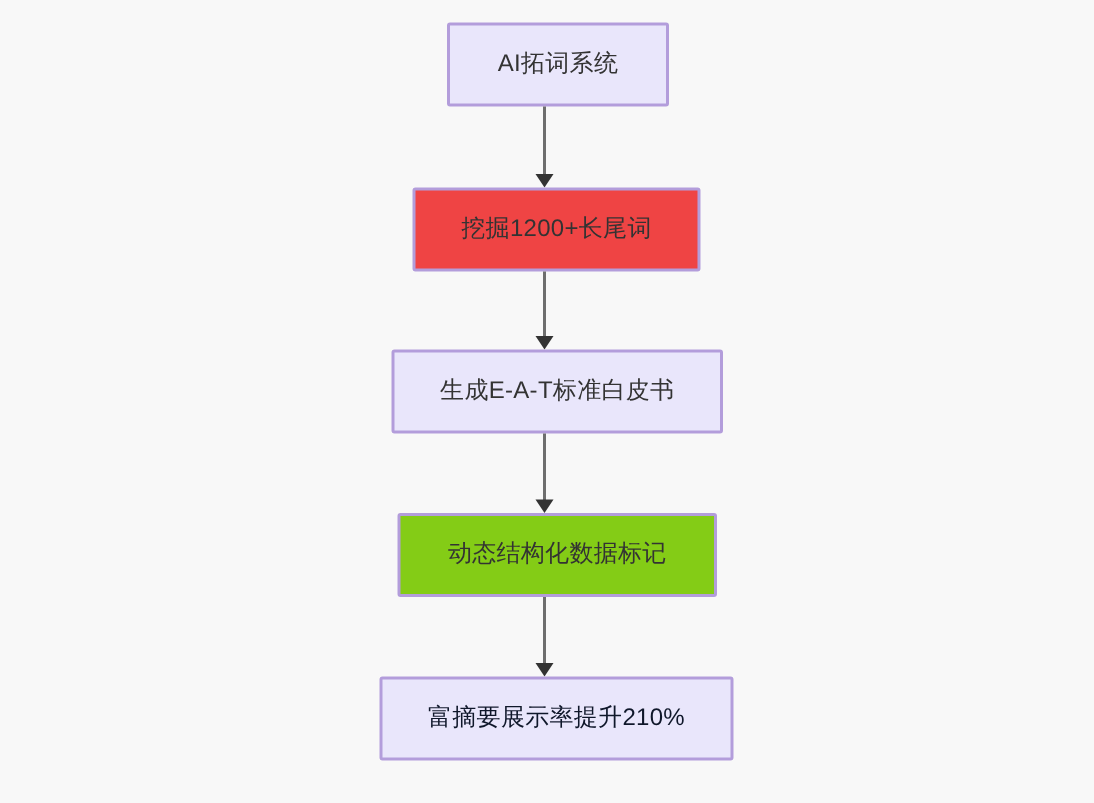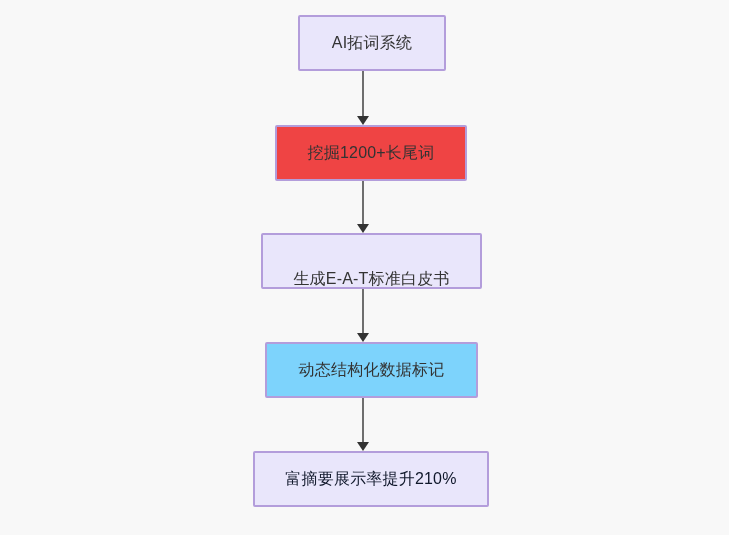--- a/index.html
+++ b/index.html
@@ -77,30 +77,30 @@
 
   <div class="node" id="node-n2" style="left: 275px; top: 125px; width: 192px; height: 56px; background: #ef4444; border-color: rgb(179, 157, 219); color: rgb(51, 51, 51);">
     <span class="node-label">挖掘1200+长尾词</span>
   </div>
 
   <div class="edge" id="edge-e2" style="left: 354px; top: 181px; height: 52px;">
     <div class="edge-line" style="height: 44px; background: rgb(110, 110, 110);"></div>
     <div class="edge-head" style="border-top-color: rgb(51, 51, 51);"></div>
   </div>
 
-  <div class="node" id="node-n3" style="left: 261px; top: 233px; width: 221px; height: 56px; background: rgb(233, 230, 251); border-color: rgb(179, 157, 219); color: rgb(51, 51, 51); align-items: flex-end;">
+  <div class="node" id="node-n3" style="left: 261px; top: 233px; width: 221px; height: 56px; background: rgb(233, 230, 251); border-color: rgb(179, 157, 219); color: rgb(51, 51, 51);">
     <span class="node-label">生成E-A-T标准白皮书</span>
   </div>
 
   <div class="edge" id="edge-e3" style="left: 354px; top: 289px; height: 53px;">
     <div class="edge-line" style="height: 45px; background: rgb(110, 110, 110);"></div>
     <div class="edge-head" style="border-top-color: rgb(51, 51, 51);"></div>
   </div>
 
-  <div class="node" id="node-n4" style="left: 265px; top: 342px; width: 213px; height: 56px; background: #7dd3fc; border-color: rgb(179, 157, 219); color: rgb(51, 51, 51);">
+  <div class="node" id="node-n4" style="left: 265px; top: 342px; width: 213px; height: 56px; background: #84cc16; border-color: rgb(179, 157, 219); color: rgb(51, 51, 51);">
     <span class="node-label">动态结构化数据标记</span>
   </div>
 
   <div class="edge" id="edge-e4" style="left: 354px; top: 398px; height: 53px;">
     <div class="edge-line" style="height: 45px; background: rgb(110, 110, 110);"></div>
     <div class="edge-head" style="border-top-color: rgb(51, 51, 51);"></div>
   </div>
 
   <div class="node" id="node-n5" style="left: 253px; top: 451px; width: 236px; height: 56px; background: rgb(233, 230, 251); border-color: rgb(179, 157, 219); color: #0f172a;">
     <span class="node-label">富摘要展示率提升210%</span>

